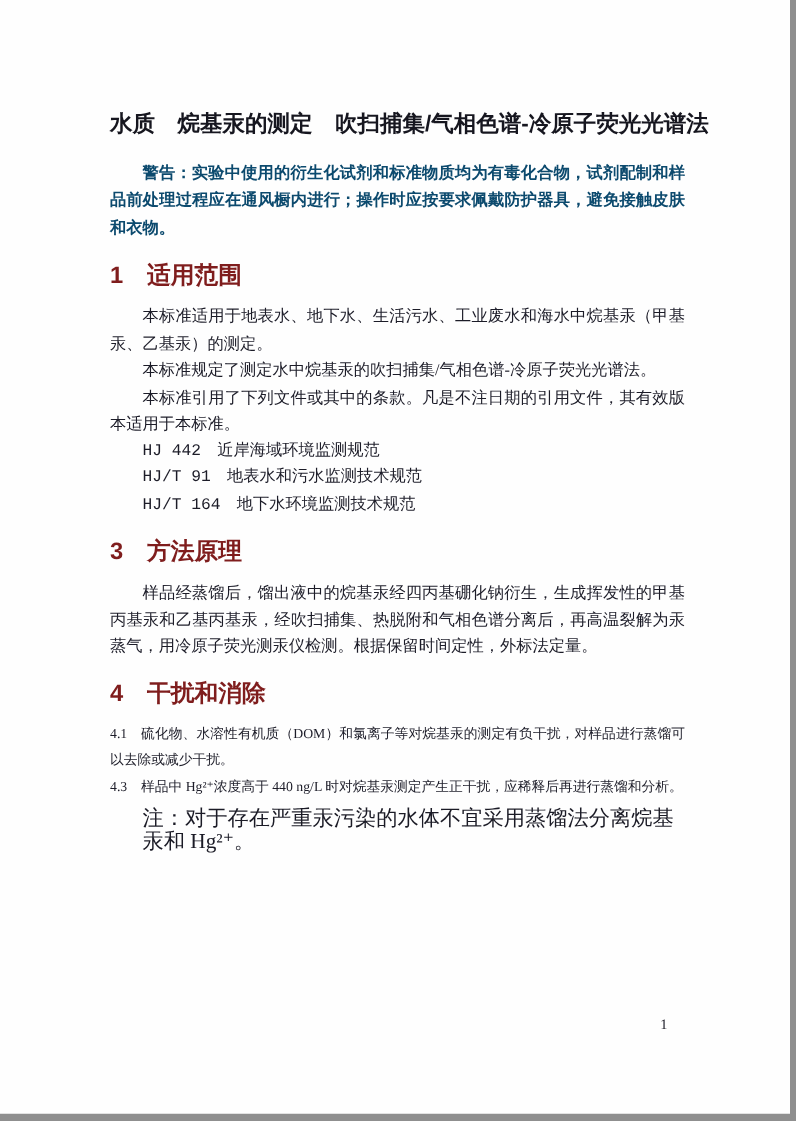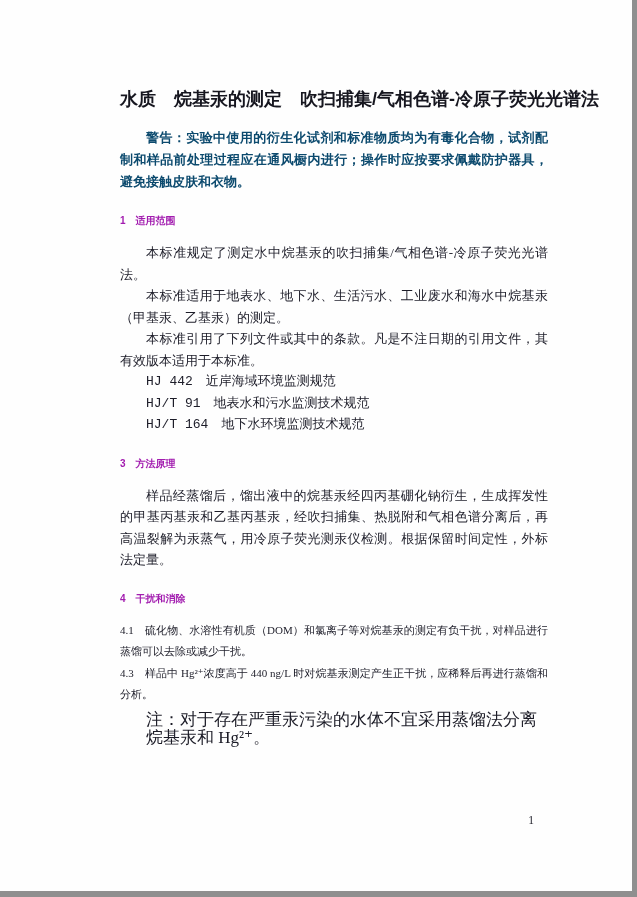--- a/index.html
+++ b/index.html
@@ -12,21 +12,21 @@
     width: 632px;
     height: 891px;
     background: #fefefe;
     border-right: 5px solid #8f8f8f;
     border-bottom: 6px solid #8f8f8f;
     box-sizing: content-box;
     overflow: hidden;
     color: #1c1c28;
   }
   .content {
-    padding: 88px 84px 0 120px;
+    padding: 88px 84px 0 88px;
   }
   .title {
     margin: 0;
     font-family: "Liberation Sans", "DejaVu Sans", sans-serif;
     font-size: 18px;
     font-weight: bold;
     line-height: 22px;
     text-align: center;
     white-space: nowrap;
     color: #16161f;
@@ -37,24 +37,24 @@
     font-size: 13px;
     font-weight: bold;
     line-height: 22px;
     text-indent: 2em;
     text-align: justify;
     color: #0c4a6e;
   }
   .heading {
     margin: 19px 0 13px 0;
     font-family: "Liberation Sans", "DejaVu Sans", sans-serif;
-    font-size: 10px;
+    font-size: 19px;
     font-weight: bold;
     line-height: 17px;
-    color: #a21caf;
+    color: #7f1d1d;
   }
   .para {
     margin: 0;
     font-family: "Liberation Serif", "DejaVu Serif", serif;
     font-size: 13px;
     line-height: 21.5px;
     text-indent: 2em;
     text-align: justify;
   }
   .refs {
@@ -96,22 +96,22 @@
 <body>
 
 <div class="page">
   <div class="content">
 
     <h1 class="title">水质　烷基汞的测定　吹扫捕集/气相色谱-冷原子荧光光谱法</h1>
 
     <p class="warning">警告：实验中使用的衍生化试剂和标准物质均为有毒化合物，试剂配制和样品前处理过程应在通风橱内进行；操作时应按要求佩戴防护器具，避免接触皮肤和衣物。</p>
 
     <h2 class="heading">1　适用范围</h2>
+    <p class="para">本标准适用于地表水、地下水、生活污水、工业废水和海水中烷基汞（甲基汞、乙基汞）的测定。</p>
     <p class="para">本标准规定了测定水中烷基汞的吹扫捕集/气相色谱-冷原子荧光光谱法。</p>
-    <p class="para">本标准适用于地表水、地下水、生活污水、工业废水和海水中烷基汞（甲基汞、乙基汞）的测定。</p>
 
     <p class="para">本标准引用了下列文件或其中的条款。凡是不注日期的引用文件，其有效版本适用于本标准。</p>
     <ul class="refs">
       <li>HJ 442　近岸海域环境监测规范</li>
       <li>HJ/T 91　地表水和污水监测技术规范</li>
       <li>HJ/T 164　地下水环境监测技术规范</li>
     </ul>
 
     <h2 class="heading">3　方法原理</h2>
     <p class="para">样品经蒸馏后，馏出液中的烷基汞经四丙基硼化钠衍生，生成挥发性的甲基丙基汞和乙基丙基汞，经吹扫捕集、热脱附和气相色谱分离后，再高温裂解为汞蒸气，用冷原子荧光测汞仪检测。根据保留时间定性，外标法定量。</p>

